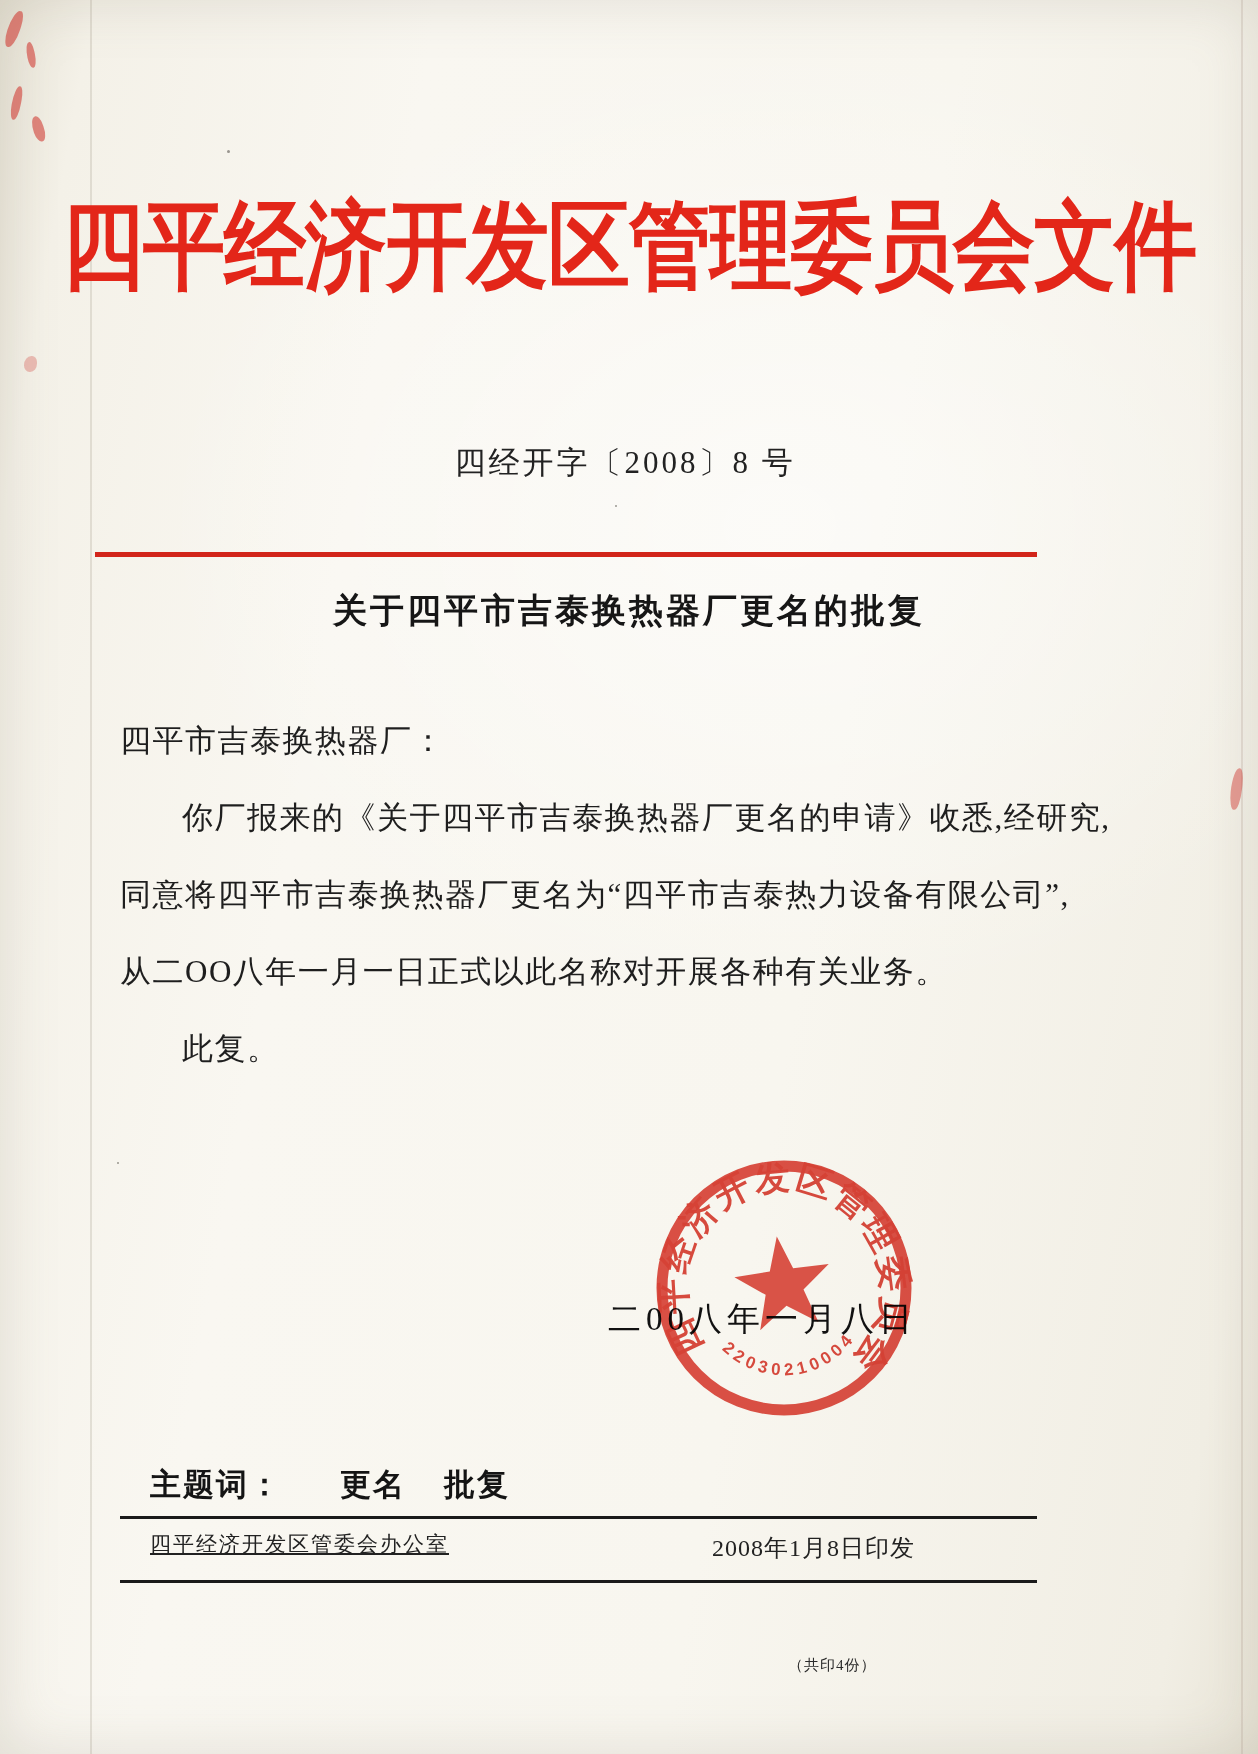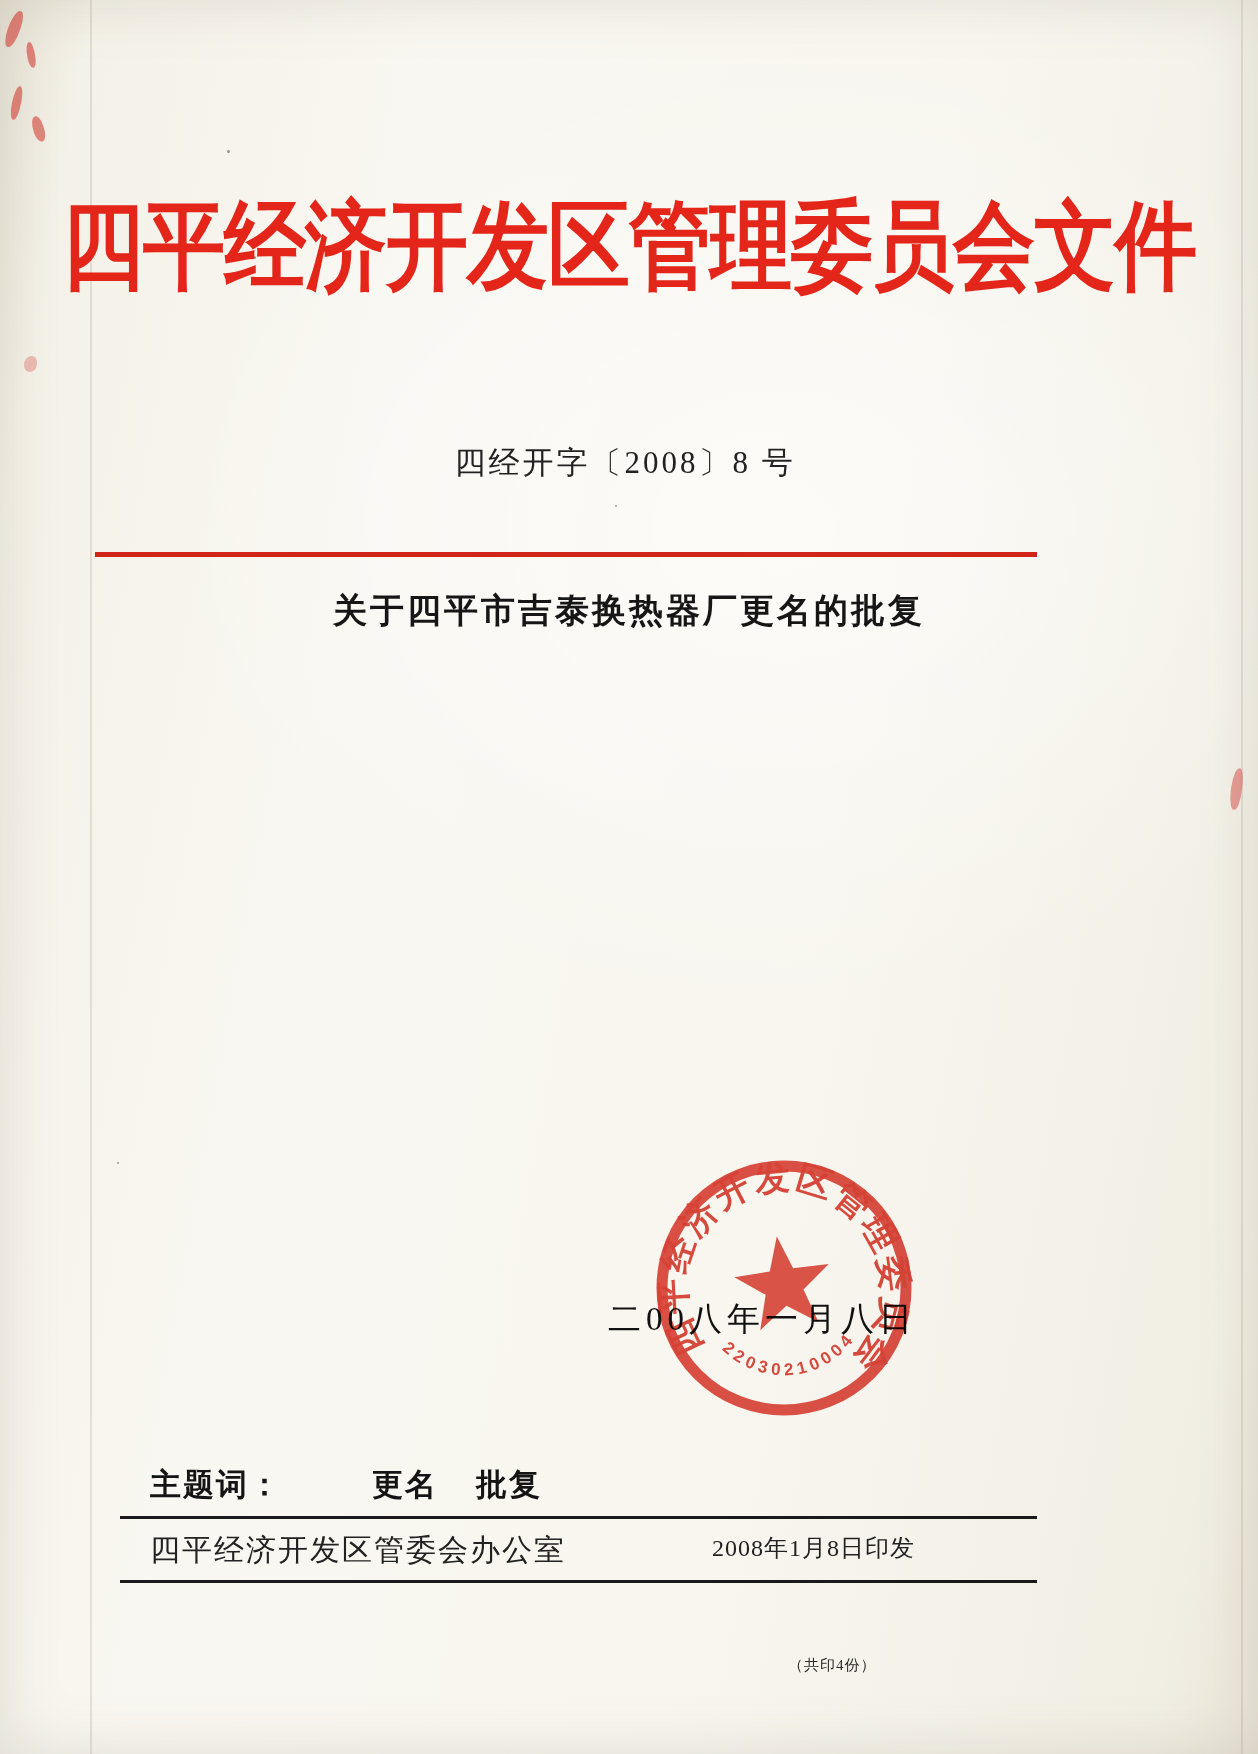--- a/index.html
+++ b/index.html
@@ -64,28 +64,28 @@
   .seal{
     position:absolute;left:648px;top:1152px;width:272px;height:272px;
     mix-blend-mode:multiply;opacity:.93;
   }
   .subject-row{
     position:absolute;top:1464px;left:150px;
     font-family:"Liberation Sans","DejaVu Sans",sans-serif;
     font-weight:bold;font-size:31px;color:#141414;letter-spacing:2px;
     white-space:nowrap;
   }
-  .subject-row .term1{margin-left:90px;}
+  .subject-row .term1{margin-left:58px;}
   .subject-row .term2{margin-left:38px;}
   .black-rule{position:absolute;left:120px;width:917px;height:3px;background:#1a1a1a;}
   .rule-top{top:1516px;}
   .rule-bottom{top:1580px;}
   .footer-office{
     position:absolute;top:1530px;left:150px;
-    font-size:30px;letter-spacing:2px;color:#222;white-space:nowrap;
+    font-size:21px;letter-spacing:2px;color:#222;white-space:nowrap;text-decoration:underline;
   }
   .footer-date{
     position:absolute;top:1532px;left:712px;
     font-size:24px;letter-spacing:1px;color:#222;white-space:nowrap;
   }
   .copies-note{
     position:absolute;top:1656px;left:788px;
     font-size:15px;letter-spacing:1px;color:#2a2a2a;white-space:nowrap;
   }
 </style>
@@ -108,20 +108,27 @@
   <div class="speck" style="left:117px;top:1162px;width:2px;height:2px;"></div>
 
   <div class="header-title">四平经济开发区管理委员会文件</div>
 
   <div class="doc-number">四经开字〔2008〕8 号</div>
 
   <div class="red-rule"></div>
 
   <div class="doc-title">关于四平市吉泰换热器厂更名的批复</div>
 
+  <div class="body-block">
+    <div class="body-line">四平市吉泰换热器厂：</div>
+    <div class="body-line indent">你厂报来的《关于四平市吉泰换热器厂更名的申请》收悉,经研究,</div>
+    <div class="body-line">同意将四平市吉泰换热器厂更名为“四平市吉泰热力设备有限公司”,</div>
+    <div class="body-line">从二OO八年一月一日正式以此名称对开展各种有关业务。</div>
+    <div class="body-line indent">此复。</div>
+  </div>
 
   <div class="date-line">二00八年一月八日</div>
 
   <svg class="seal" viewBox="-136 -136 272 272">
     <g fill="none" stroke="#d93428">
       <circle cx="0" cy="0" r="122" stroke-width="11" opacity=".92"></circle>
     </g>
     <defs>
       <path id="sealTopArc" d="M -76,64 A 99,99 0 1,1 76,64"></path>
       <path id="sealBottomArc" d="M -70,52 A 87,87 0 0,0 70,52"></path>

